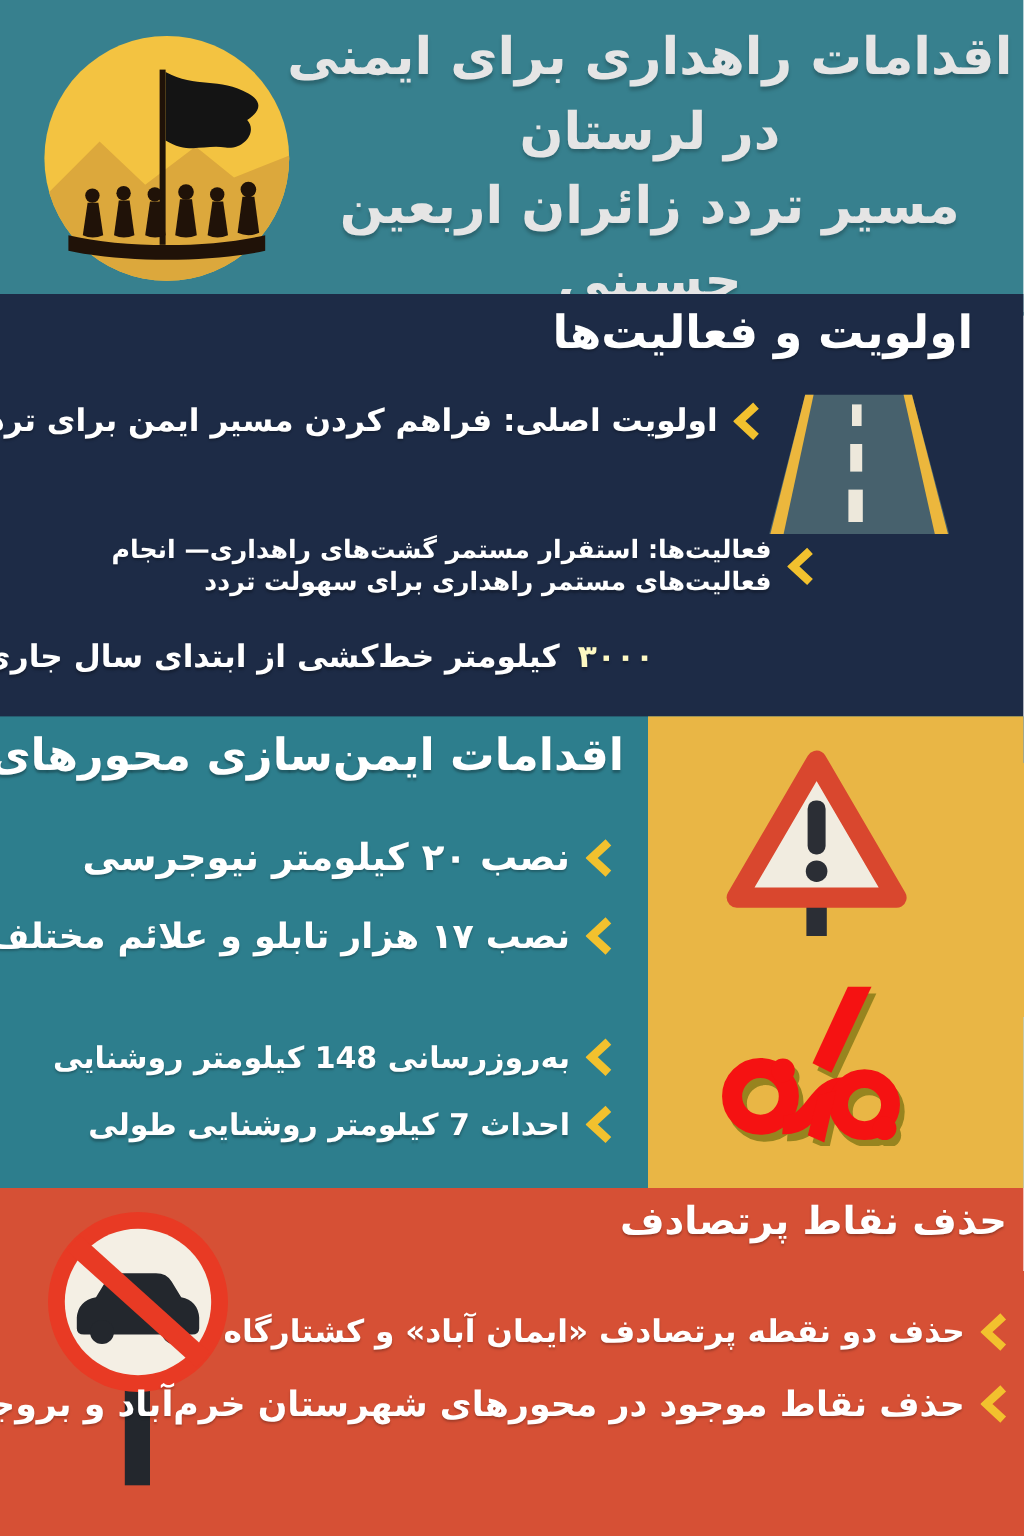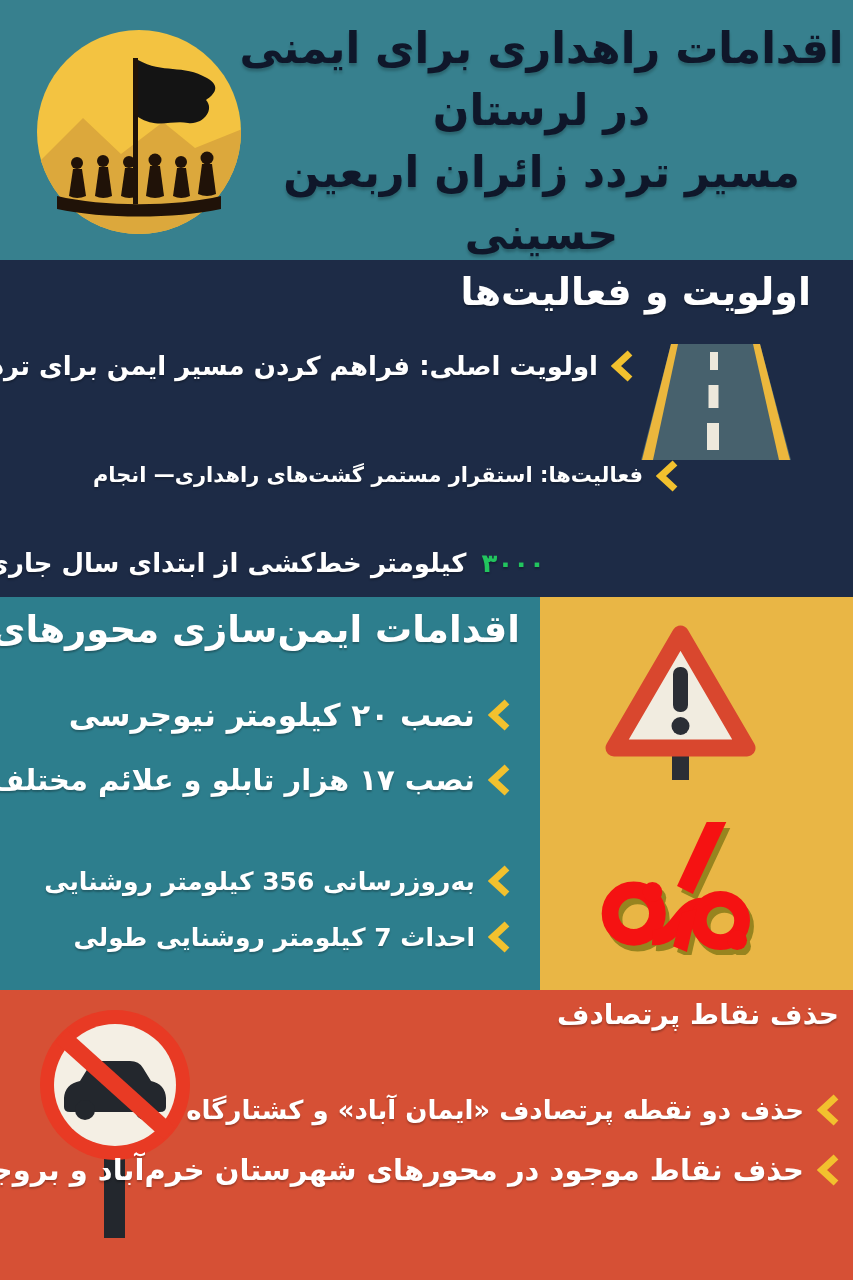--- a/index.html
+++ b/index.html
@@ -6,60 +6,60 @@
   .canvas{
     position:relative;width:853px;height:1280px;overflow:hidden;
     font-family:"DejaVu Sans",sans-serif;font-weight:700;
   }
   .sec{position:absolute;left:0;width:853px;}
   
   .sec-header{top:0;height:260px;background:#37808E;border-bottom:3px solid #2E6B78;}
   .header-icon{position:absolute;left:33px;top:26px;width:212px;height:212px;}
   .poster-title{
     position:absolute;left:238px;right:8px;top:18px;margin:0;
-    direction:rtl;text-align:center;color:#0f172a;
+    direction:rtl;text-align:center;color:#e5e5e5;
     font-size:43px;line-height:1.44;
     text-shadow:0 3px 3px rgba(0,0,0,.22);
   }
   .poster-title span{display:block;}
   
-  .sec-activities{top:260px;height:432px;background:#1D2B46;}
+  .sec-activities{top:245px;height:432px;background:#1D2B46;}
   .sec-heading{
     position:absolute;margin:0;direction:rtl;color:#ffffff;white-space:nowrap;
     text-shadow:0 2px 2px rgba(0,0,0,.28);
   }
   .h-activities{top:10px;right:42px;font-size:38px;}
   .road-icon{position:absolute;top:82px;right:55px;width:160px;height:120px;}
   .bullet{
     position:absolute;display:flex;direction:rtl;align-items:center;gap:13px;
     color:#ffffff;text-shadow:0 2px 2px rgba(0,0,0,.25);
   }
   .bullet .btext{white-space:nowrap;}
   .bullet .btext.wrap2{white-space:normal;text-align:right;line-height:1.3;}
   .chev{display:inline-flex;flex:0 0 auto;}
   .b-act-1{top:90px;right:220px;font-size:26px;}
   .b-act-2{top:200px;right:175px;font-size:21px;}
   .stat-line{
     position:absolute;top:288px;right:308px;direction:rtl;white-space:nowrap;
     font-size:26px;color:#ffffff;text-shadow:0 2px 2px rgba(0,0,0,.25);
   }
-  .stat-number{color:#22c55e;padding-left:6px;}
+  .stat-number{color:#fef9c3;padding-left:6px;}
   
   .sec-safety{top:597px;height:393px;background:#2D7E8D;}
   .yellow-panel{position:absolute;top:0;right:0;width:313px;height:393px;background:#E9B645;}
   .h-safety{top:11px;right:333px;font-size:37px;}
   .b-saf-1{top:100px;right:343px;font-size:31px;}
   .b-saf-2{top:166px;right:343px;font-size:29px;}
   .b-saf-3{top:268px;right:343px;font-size:25px;}
   .b-saf-4{top:324px;right:343px;font-size:25px;}
   .warning-icon{position:absolute;left:63px;top:25px;width:155px;height:160px;}
   .mehr-logo{position:absolute;left:47px;top:225px;width:190px;height:133px;}
   
   .sec-accidents{top:990px;height:290px;background:#D65035;}
-  .h-accidents{top:8px;right:14px;font-size:28px;}
+  .h-accidents{top:8px;right:14px;font-size:32px;}
   .b-acc-1{top:104px;right:14px;font-size:26px;}
   .b-acc-2{top:163px;right:14px;font-size:29px;justify-content:space-between;}
   .nocar-icon{position:absolute;left:28px;top:16px;width:175px;height:232px;}
 </style>
 </head>
 <body>
 
 <div class="canvas">
 
   <header class="sec sec-header">
@@ -136,20 +136,21 @@
     </div>
 
     <div class="bullet b-act-2">
       <span class="chev">
         <svg width="22" height="32" viewBox="0 0 22 32">
             <path d="M19,3 L5,16 L19,29" fill="none" stroke="#F2C12E" stroke-width="7"></path>
           </svg>
       </span>
       <span class="btext wrap2">
         <span style="display:block">فعالیت‌ها: استقرار مستمر گشت‌های راهداری— انجام</span>
+        <span style="display:block">فعالیت‌های مستمر راهداری برای سهولت تردد</span>
       </span>
     </div>
 
     <div class="stat-line">
       <span class="stat-number">۳۰۰۰</span>
       <span>کیلومتر خط‌کشی از ابتدای سال جاری</span>
     </div>
   </section>
 
   <section class="sec sec-safety">
@@ -198,21 +199,21 @@
           </svg>
       </span>
       <span class="btext">نصب ۱۷ هزار تابلو و علائم مختلف</span>
     </div>
     <div class="bullet b-saf-3">
       <span class="chev">
         <svg width="22" height="32" viewBox="0 0 22 32">
             <path d="M19,3 L5,16 L19,29" fill="none" stroke="#F2C12E" stroke-width="7"></path>
           </svg>
       </span>
-      <span class="btext">به‌روزرسانی 356 کیلومتر روشنایی</span>
+      <span class="btext">به‌روزرسانی 148 کیلومتر روشنایی</span>
     </div>
     <div class="bullet b-saf-4">
       <span class="chev">
         <svg width="22" height="32" viewBox="0 0 22 32">
             <path d="M19,3 L5,16 L19,29" fill="none" stroke="#F2C12E" stroke-width="7"></path>
           </svg>
       </span>
       <span class="btext">احداث 7 کیلومتر روشنایی طولی</span>
     </div>
   </section>

